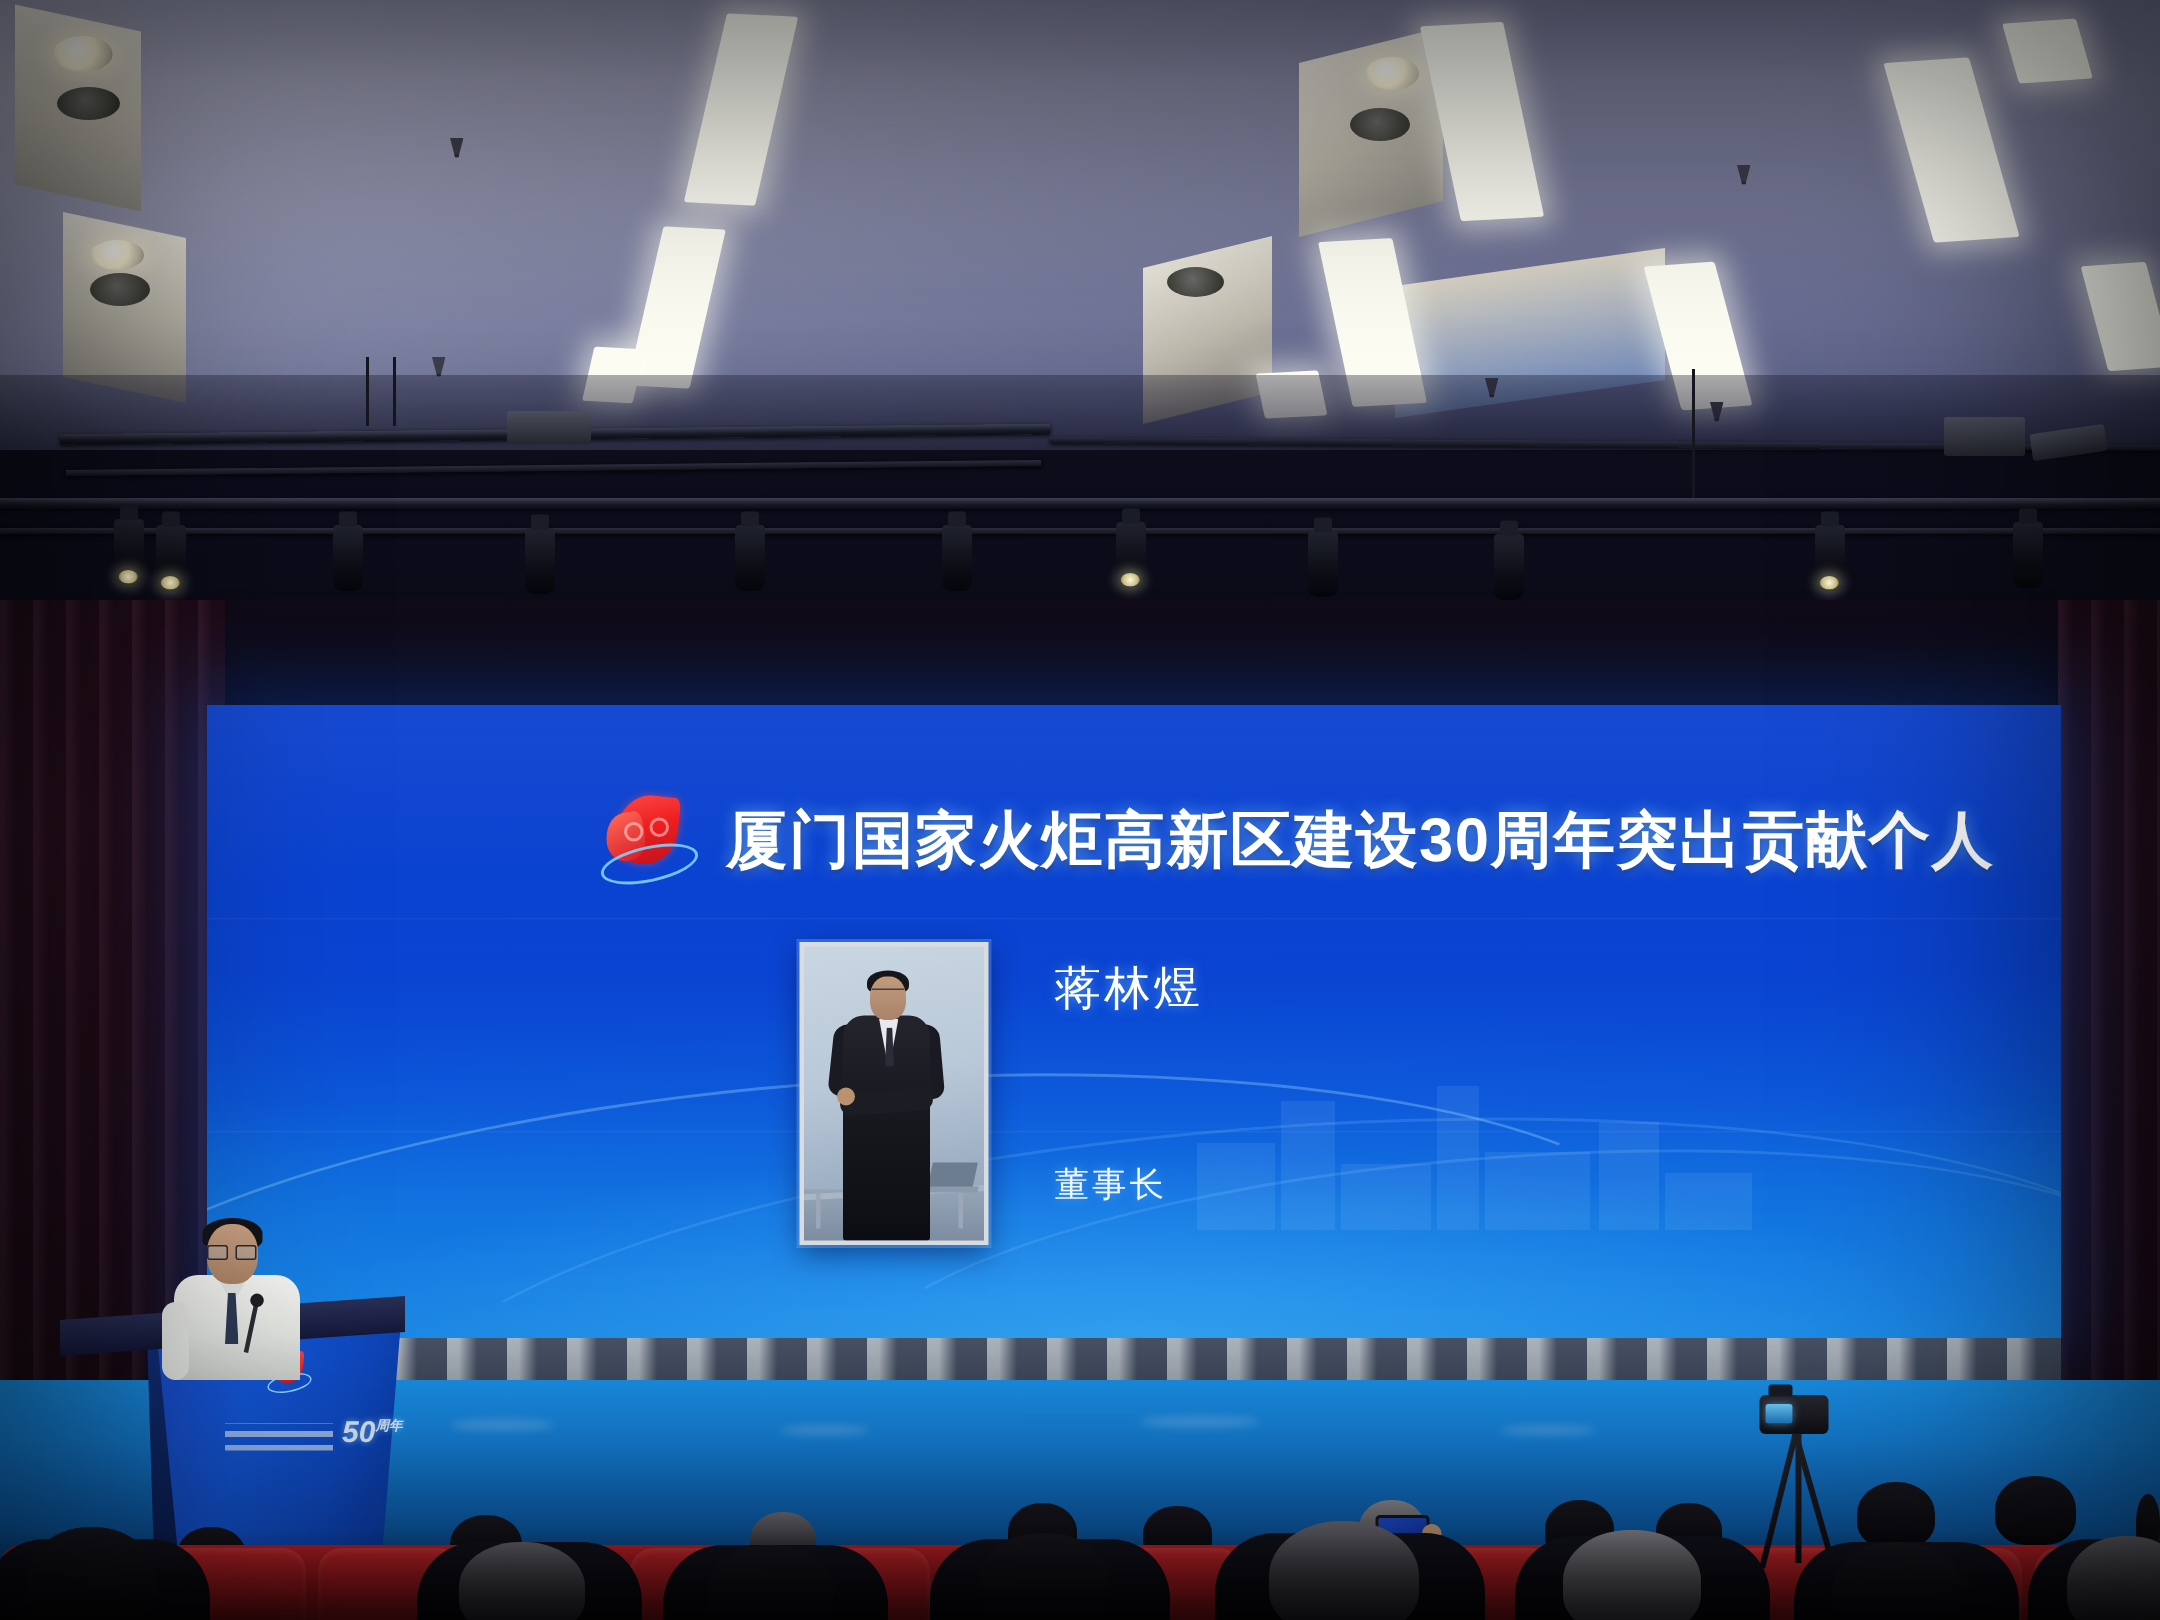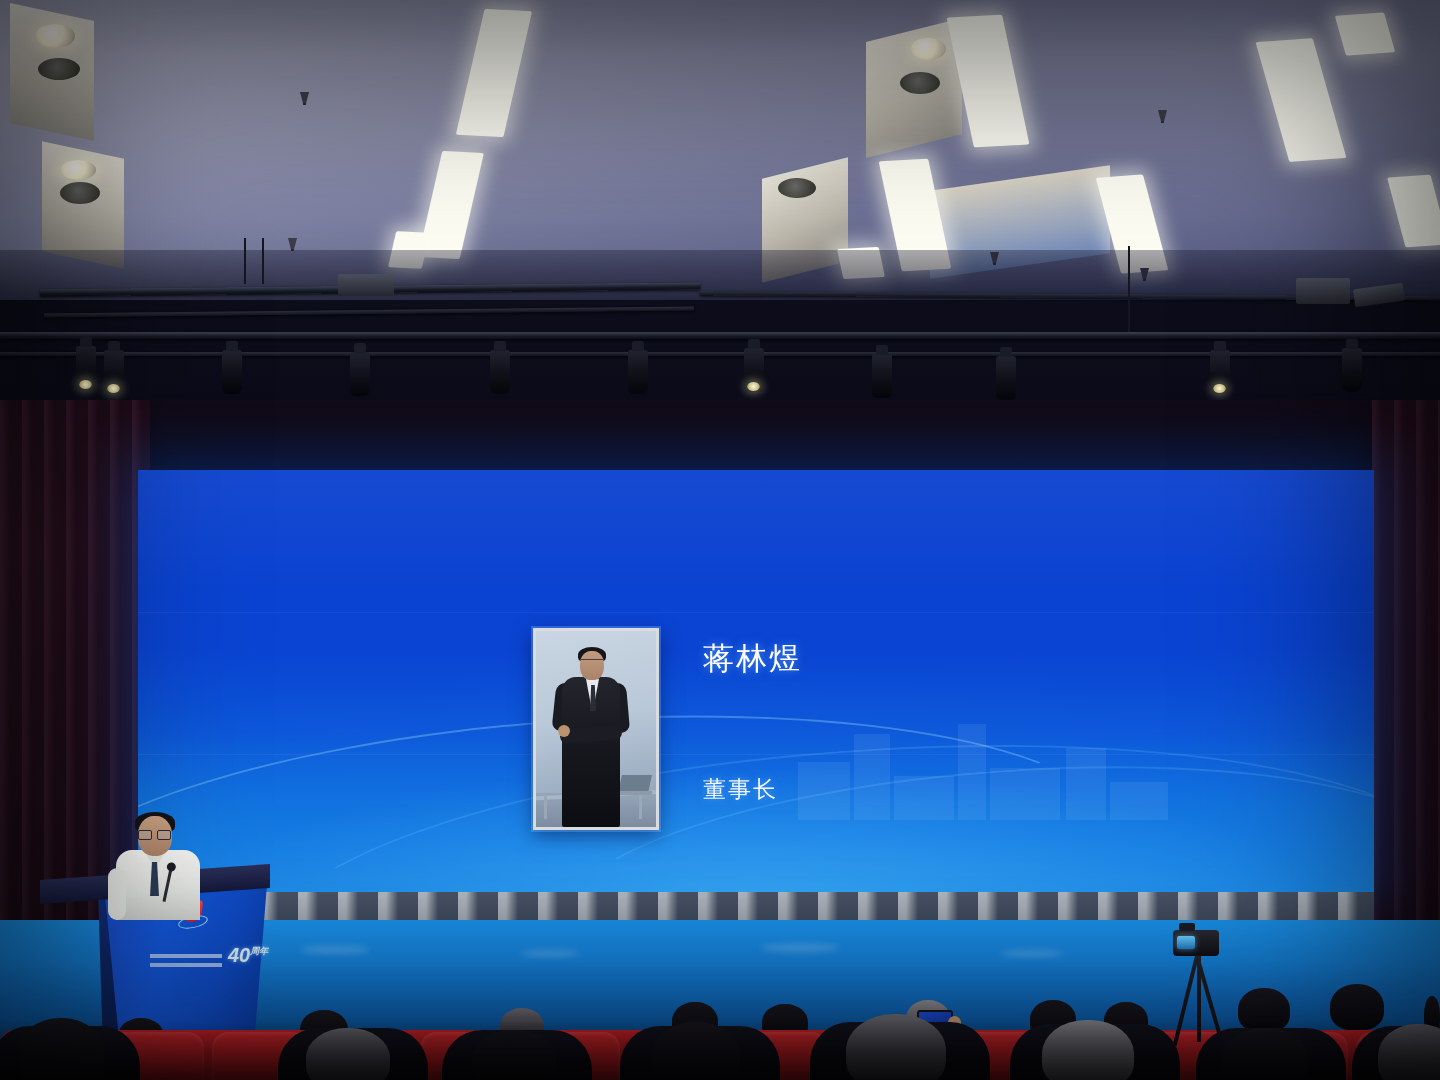--- a/index.html
+++ b/index.html
@@ -463,20 +463,30 @@
       <span class="sky-b" style="left:96px;bottom:0;width:60px;height:44px;"></span>
       <span class="sky-b" style="left:160px;bottom:0;width:28px;height:96px;"></span>
       <span class="sky-b" style="left:192px;bottom:0;width:70px;height:52px;"></span>
       <span class="sky-b" style="left:268px;bottom:0;width:40px;height:72px;"></span>
       <span class="sky-b" style="left:312px;bottom:0;width:58px;height:38px;"></span>
     </div>
 
     <div class="led-seam" style="top:142px;"></div>
     <div class="led-seam" style="top:284px;"></div>
 
+    <div class="title-row">
+      <div class="torch-logo">
+        <span class="flame"></span>
+        <span class="flame-b"></span>
+        <span class="flame-swirl" style="left:16px;top:20px;"></span>
+        <span class="flame-swirl" style="left:33px;top:17px;"></span>
+        <span class="torch-ring"></span>
+      </div>
+      <div class="screen-title">厦门国家火炬高新区建设30周年突出贡献个人</div>
+    </div>
 
     <div class="portrait-frame">
       <div class="portrait">
         <span class="p-floor"></span>
         <span class="p-desk"></span>
         <span class="p-desk-leg" style="left:8px;bottom:8px;height:24px;"></span>
         <span class="p-desk-leg" style="right:14px;bottom:8px;height:24px;"></span>
         <span class="p-laptop"></span>
         <span class="p-shoulder-l"></span>
         <span class="p-shoulder-r"></span>
@@ -506,21 +516,21 @@
   <div class="podium-side"></div>
   <div class="podium"></div>
   <div class="podium-top"></div>
 
   <div class="podium-logo">
     <span class="pod-flame"></span>
     <span class="pod-ring"></span>
   </div>
   <div class="podium-text"></div>
   <div class="podium-30">
-    <span>40</span><small>周年</small>
+    <span>50</span><small>周年</small>
   </div>
 
   <div class="speaker">
     <span class="sp-shirt"></span>
     <span class="sp-arm"></span>
     <span class="sp-collar"></span>
     <span class="sp-tie"></span>
     <span class="sp-hair"></span>
     <span class="sp-head"></span>
     <span class="sp-glass">

